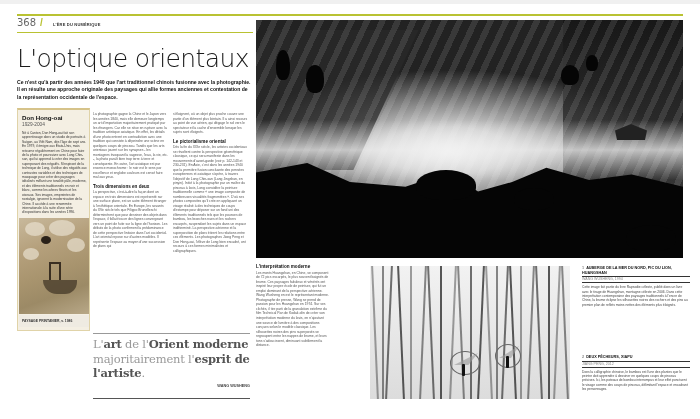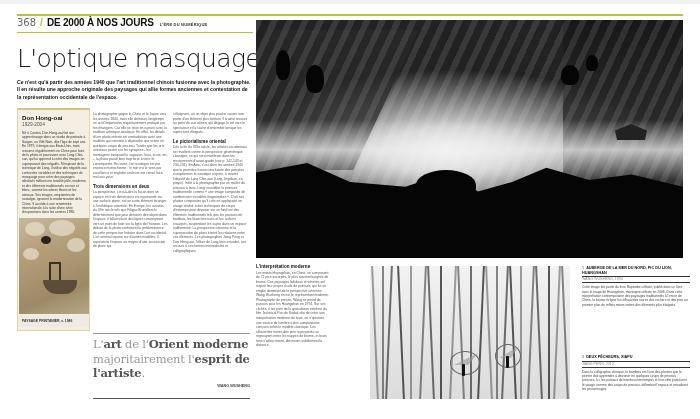--- a/index.html
+++ b/index.html
@@ -72,26 +72,25 @@
 </style>
 </head>
 <body>
 
 <div class="topstrip"></div>
 <div class="rule-top"></div>
 
 <div class="header">
   <span class="page-num">368</span>
   <span class="slash">/</span>
-  <span class="section">DE 2000 À NOS JOURS</span>
   <span class="subsection">L'ÈRE DU NUMÉRIQUE</span>
 </div>
 <div class="rule-header"></div>
 
-<h1 class="title">L'optique masquage</h1>
+<h1 class="title">L'optique orientaux</h1>
 <p class="lead">Ce n'est qu'à partir des années 1940 que l'art traditionnel chinois fusionne avec la photographie. Il en résulte une approche originale des paysages qui allie formes anciennes et contestation de la représentation occidentale de l'espace.</p>
 
 <div class="bio-box">
   <div class="bio-name">Don Hong-oai</div>
   <div class="bio-dates">1929-2004</div>
   <div class="bio-text">Né à Canton, Don Hong-oai fait son apprentissage dans un studio de portraits à Saïgon, au Viêt Nam, dès l'âge de sept ans. En 1979, il émigre aux États-Unis, mais retourne régulièrement en Chine pour faire de la photo et poursuivre avec Long Chin-san, qui lui apprend à créer des images en superposant des négatifs. S'inspirant de la technique de Long, il utilise des négatifs aux contrastes variables et des techniques de masquage pour créer des paysages idéalisés mêlant une tonalité pâle, moderne, et des éléments traditionnels en noir et blanc, comme les arbres fleuris et les oiseaux. Ses images, empreintes de nostalgie, ignorent la modernisation de la Chine. Il accède à une renommée internationale à la suite d'une série d'expositions dans les années 1990.</div>
   <div class="bio-img">
     <div class="blossom" style="left:6px;top:4px;width:20px;height:14px;"></div>
     <div class="blossom" style="left:30px;top:2px;width:26px;height:16px;"></div>
     <div class="blossom" style="left:48px;top:20px;width:18px;height:14px;"></div>

